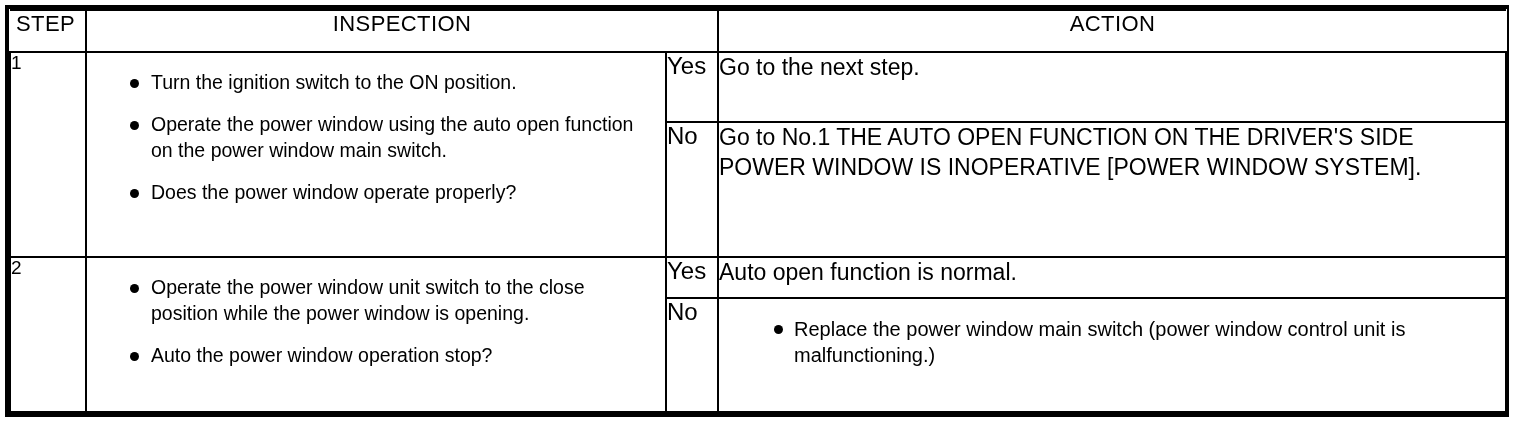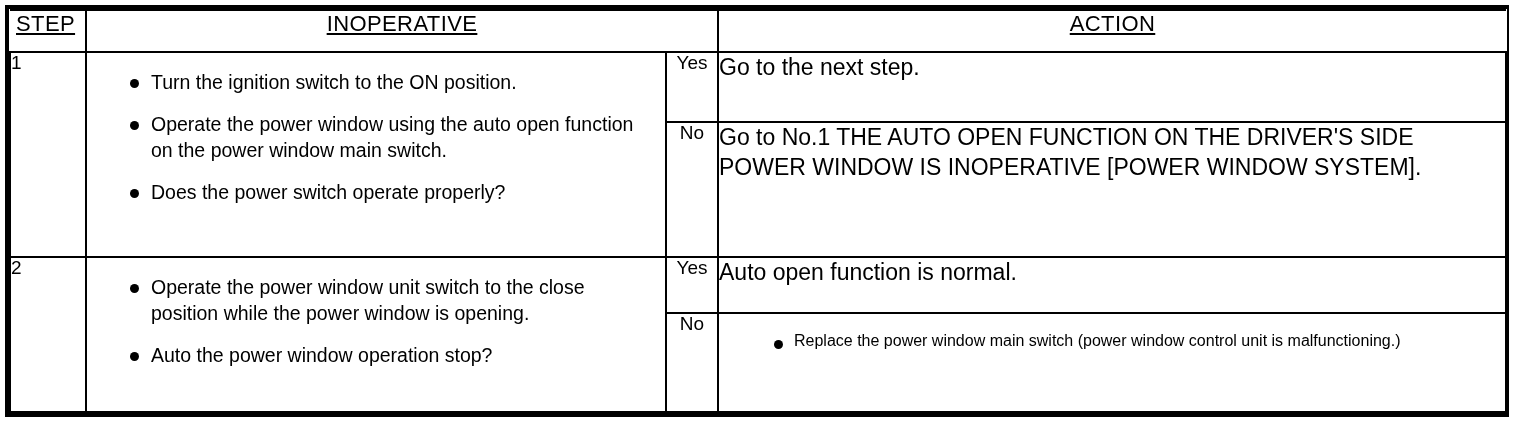--- a/index.html
+++ b/index.html
@@ -51,21 +51,20 @@
   
   .hdr-row td {
     border-top: 0;
     border-bottom: 3px solid #000;
     height: 40px;
     text-align: center;
     vertical-align: middle;
     font-size: 22px;
     font-weight: bold;
     letter-spacing: 0.4px;
-    text-decoration: underline;
   }
   .hdr-row td.h-step {
     border-left: 0;
     text-align: left;
     padding-left: 6px;
   }
   .hdr-row td.h-act {
     border-right: 0;
   }
 
@@ -78,25 +77,24 @@
   }
 
   
   td.insp-cell {
     border-right: 3px solid #000;
     padding: 10px 10px 10px 0;
   }
 
   
   td.yn-cell {
-    font-size: 19px;
+    font-size: 24px;
     padding: 8px 0 0 5px;
     line-height: 1.1;
     white-space: nowrap;
-    text-align: center;
   }
 
   
   td.act-cell {
     border-right: 0;
     font-size: 19px;
     padding: 9px 8px 8px 8px;
     line-height: 1.28;
   }
 
@@ -124,21 +122,21 @@
     top: 9px;
     width: 9px;
     height: 9px;
     background: #000;
     border-radius: 50%;
   }
 
   
   ul.blist.act-list > li {
     padding-left: 58px;
-    font-size: 16px;
+    font-size: 20px;
   }
   ul.blist.act-list > li .bullet {
     left: 38px;
   }
 
   .plain-line { font-size: 23px; line-height: 1.30; }
 </style>
 </head>
 <body>
 
@@ -147,39 +145,39 @@
     <colgroup>
       <col class="c-step">
       <col class="c-insp">
       <col class="c-yn">
       <col class="c-act">
     </colgroup>
     <tbody>
 
       <tr class="hdr-row">
         <td class="h-step">STEP</td>
-        <td colspan="2">INOPERATIVE</td>
+        <td colspan="2">INSPECTION</td>
         <td class="h-act">ACTION</td>
       </tr>
 
       <tr>
         <td class="step-cell" rowspan="2">1</td>
         <td class="insp-cell" rowspan="2">
           <ul class="blist">
             <li>
               <span class="bullet"></span>
               <span>Turn the ignition switch to the ON position.</span>
             </li>
             <li>
               <span class="bullet"></span>
               <span>Operate the power window using the auto open function on the power window main switch.</span>
             </li>
             <li>
               <span class="bullet"></span>
-              <span>Does the power switch operate properly?</span>
+              <span>Does the power window operate properly?</span>
             </li>
           </ul>
         </td>
         <td class="yn-cell">Yes</td>
         <td class="act-cell">
           <div class="plain-line">Go to the next step.</div>
         </td>
       </tr>
 
       <tr>

